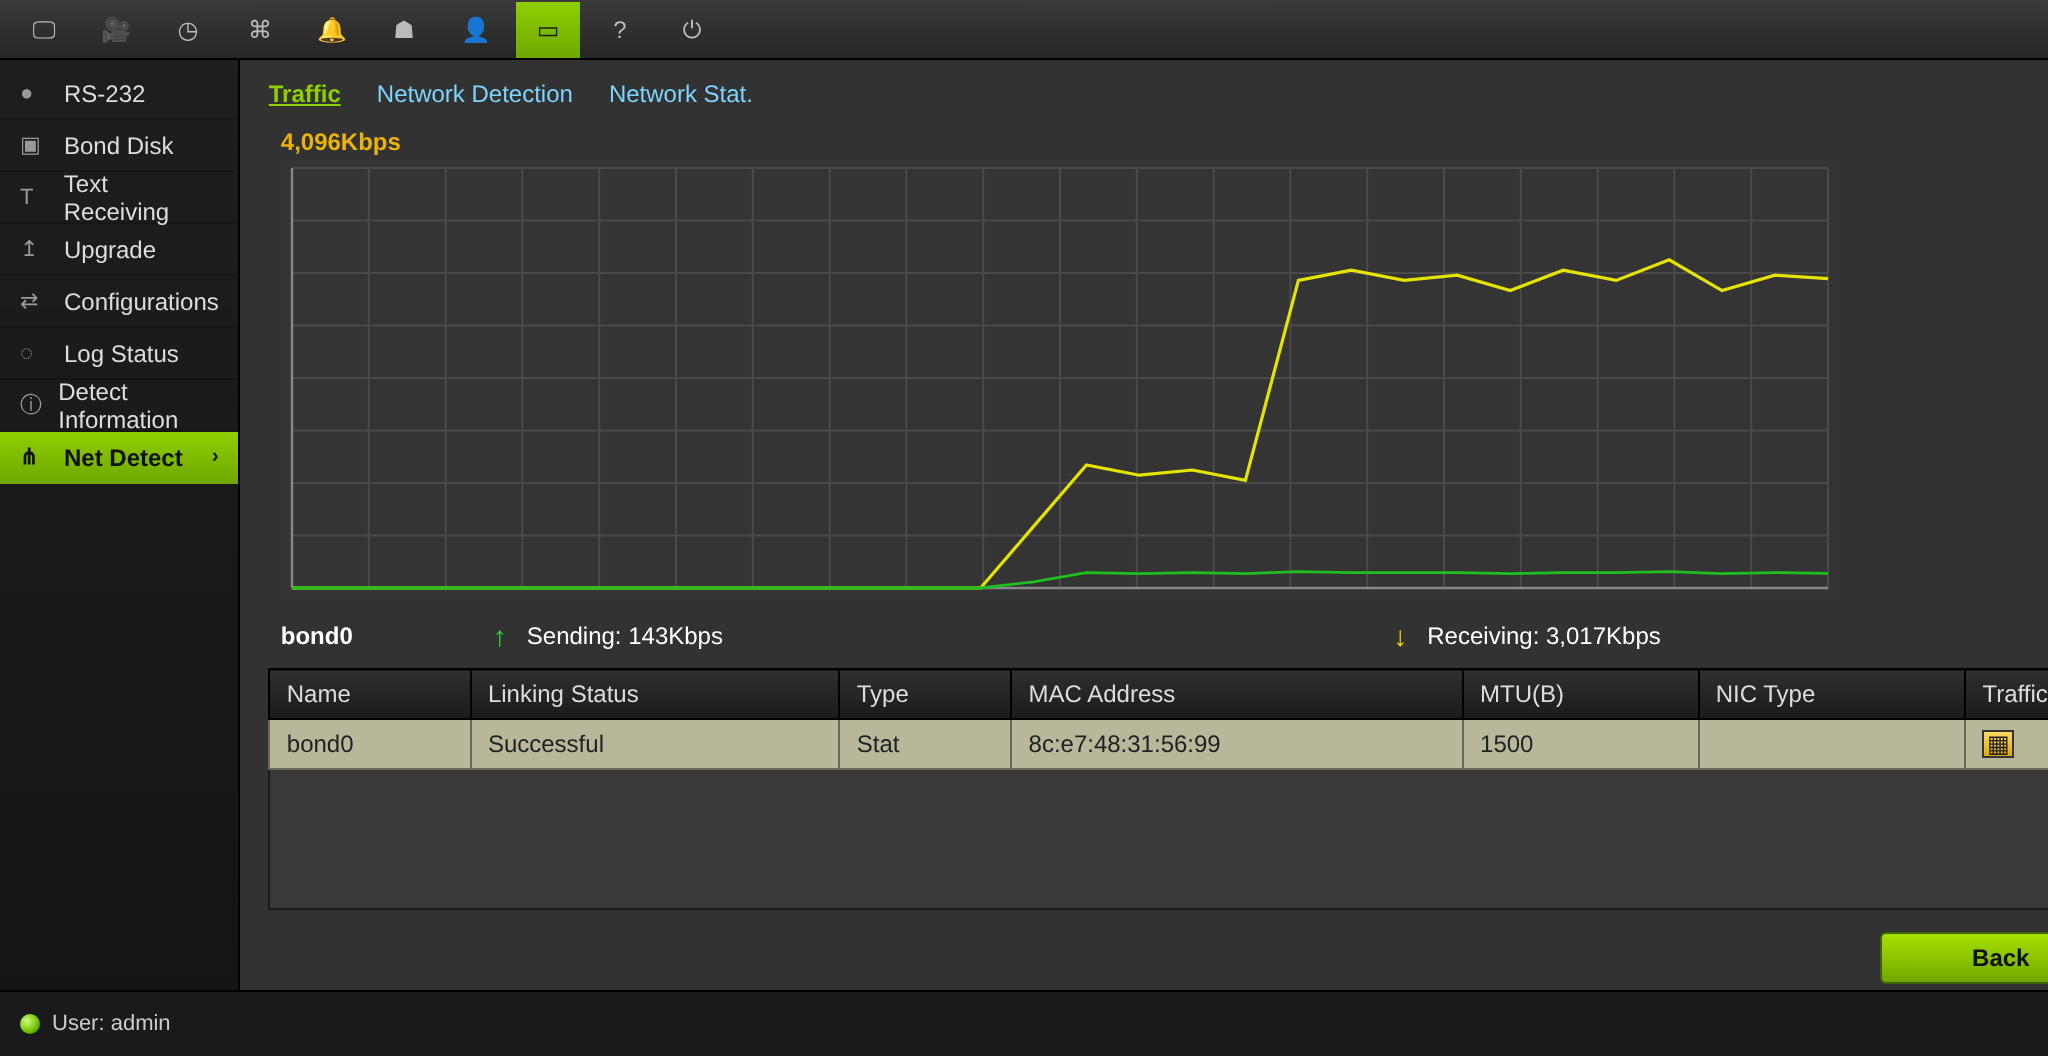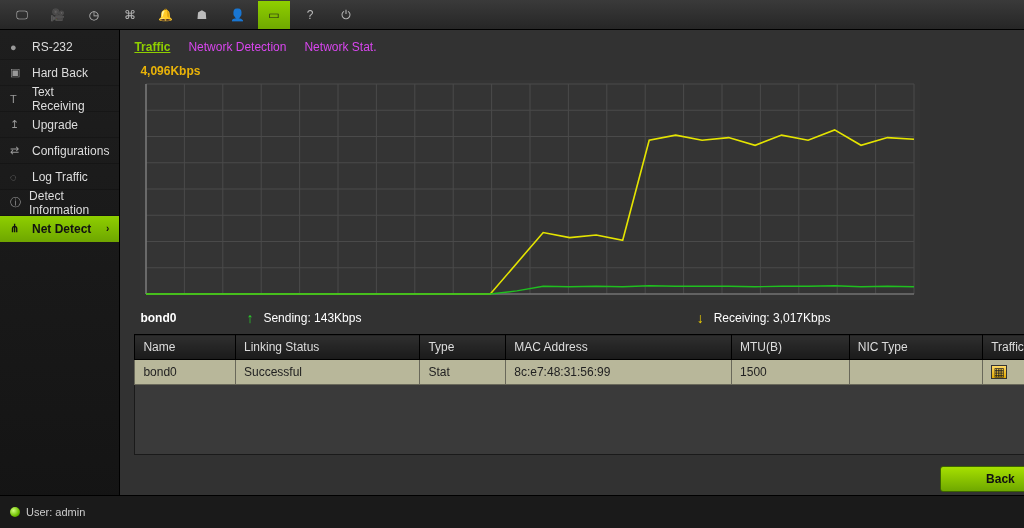--- a/index.html
+++ b/index.html
@@ -42,21 +42,21 @@
     background: linear-gradient(#8fcf00,#6fa800);
     color:#111; font-weight:bold;
   }
   .side-item.active .sicon{color:#111;}
   .side-item .chev { margin-left:auto; font-size:10px;}
   .content {
     flex:1; background:#323232; position:relative;
     padding:10px 0 0 14px;
   }
   .tabs { display:flex; gap:18px; font-size:12px; }
-  .tab { color:#d946ef; cursor:pointer; padding-bottom:2px;}
+  .tab { color:#7dd3fc; cursor:pointer; padding-bottom:2px;}
   .tab.active { color:#8fcf00; text-decoration:underline; font-weight:bold;}
   .ratelabel { color:#eab308; margin:8px 0 2px 6px; font-weight:bold;}
   .chartbox {
     position:relative; margin-left:6px;
     width: 780px; height: 220px;
     background:#343434;
   }
   .grid line { stroke:#4a4a4a; stroke-width:1;}
   .axis line { stroke:#888; stroke-width:1.2;}
   .rcv { fill:none; stroke:#e4e400; stroke-width:1.6;}
@@ -115,37 +115,37 @@
   </div>
 
 <div class="main">
   <div class="sidebar" id="sidebar">
       <div class="side-item">
         <span class="sicon">●</span>
         <span>RS-232</span>
       </div>
       <div class="side-item">
         <span class="sicon">▣</span>
-        <span>Hard Back</span>
+        <span>Bond Disk</span>
       </div>
       <div class="side-item">
         <span class="sicon">T</span>
         <span>Text Receiving</span>
       </div>
       <div class="side-item">
         <span class="sicon">↥</span>
         <span>Upgrade</span>
       </div>
       <div class="side-item">
         <span class="sicon">⇄</span>
         <span>Configurations</span>
       </div>
       <div class="side-item">
         <span class="sicon">◌</span>
-        <span>Log Traffic</span>
+        <span>Log Status</span>
       </div>
       <div class="side-item">
         <span class="sicon">ⓘ</span>
         <span>Detect Information</span>
       </div>
       <div class="side-item active">
         <span class="sicon">⋔</span>
         <span>Net Detect</span>
         <span class="chev">›</span>
       </div>

